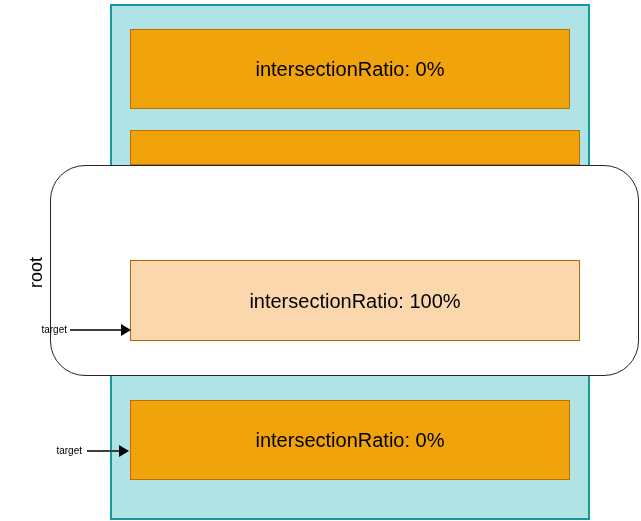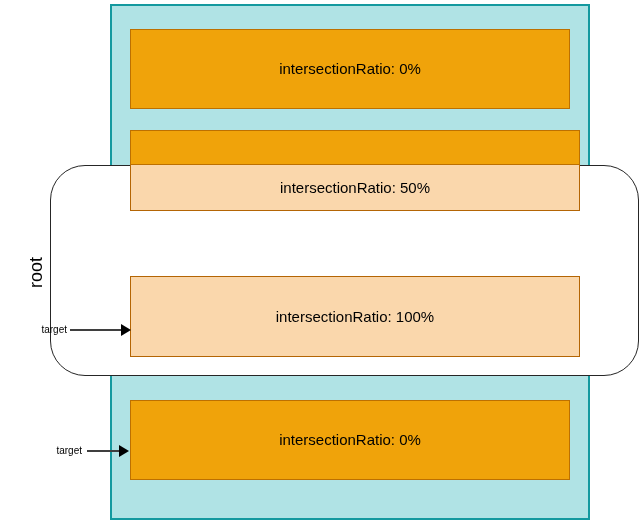--- a/index.html
+++ b/index.html
@@ -29,32 +29,32 @@
   .root-rect {
     left: 50px; top: 165px; width: 589px; height: 211px;
     background: #ffffff;
     border: 1px solid #262626;
     border-radius: 35px;
   }
 
   
   .tbox {
     display: flex; align-items: center; justify-content: center;
-    font-size: 15px; line-height: 18px; text-align: center;
+    font-size: 20px; line-height: 18px; text-align: center;
   }
   .box-outside {
     background: #f0a30a;
     border: 1.5px solid #bd7000;
   }
   .box-inside {
     background: #fad7ac;
     border: 1.5px solid #b46504;
   }
   .box1 { left: 130px; top: 29px;  width: 440px; height: 80px; }
-  .box3 { left: 130px; top: 276px; width: 450px; height: 81px; }
+  .box3 { left: 130px; top: 260px; width: 450px; height: 81px; }
   .box4 { left: 130px; top: 400px; width: 440px; height: 80px; }
 
   
   .box2 { left: 130px; top: 130px; width: 450px; height: 81px; }
   .box2 .half-out {
     position: absolute; left: 0; top: 0; width: 100%; height: 35px;
     box-sizing: border-box;
     background: #f0a30a;
     border: 1.5px solid #bd7000;
   }
@@ -104,23 +104,20 @@
   <div class="abs scroll-container"></div>
 
   <div class="abs tbox box-outside box1">
     <span>intersectionRatio: 0%</span>
   </div>
 
   <div class="abs root-rect"></div>
 
   <div class="abs box2">
     <div class="half-out"></div>
-    <div class="half-in">
-      <span>intersectionRatio: 50%</span>
-    </div>
   </div>
 
   <div class="abs tbox box-inside box3">
     <span>intersectionRatio: 100%</span>
   </div>
 
   <div class="abs tbox box-outside box4">
     <span>intersectionRatio: 0%</span>
   </div>
 

